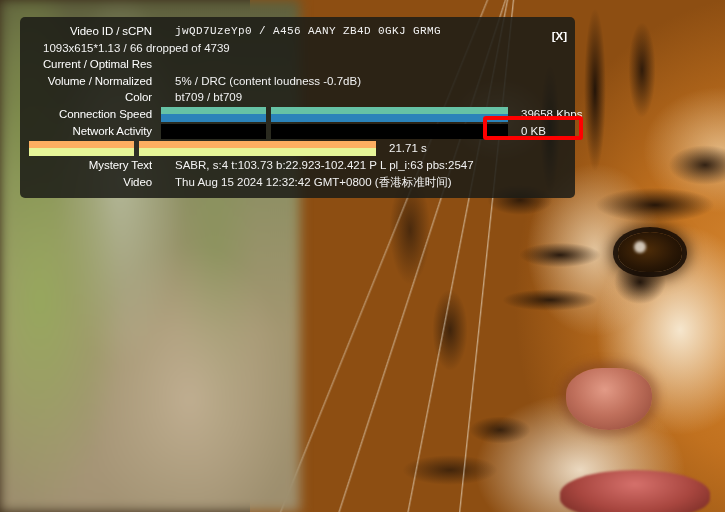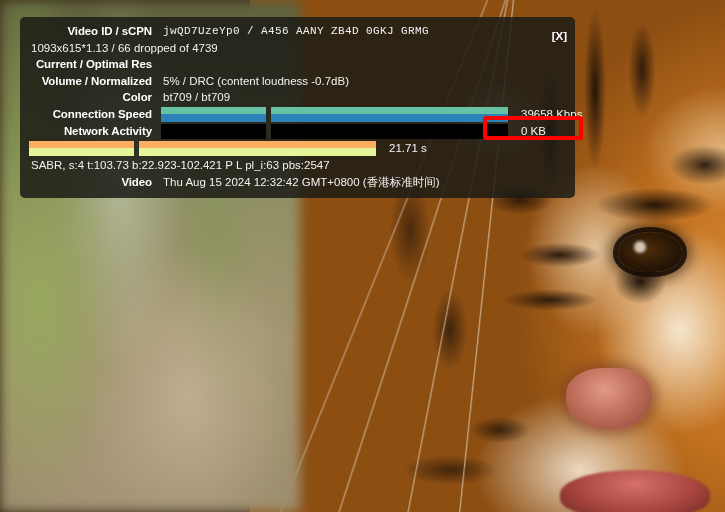--- a/index.html
+++ b/index.html
@@ -109,26 +109,26 @@
     border-radius:5px;
     padding:6px 0 8px 0;
     box-sizing:border-box;
     color:#f1f1f1;
     font-size:11.5px;
     line-height:16.6px;
   }
 
   .stat-row{display:flex;align-items:center;height:16.6px;}
   .stat-label{
-    width:132px;min-width:132px;text-align:right;font-weight:bold;
+    width:132px;min-width:132px;text-align:right;font-weight:normal;
     color:#ffffff;padding-right:0;letter-spacing:-.1px;
     white-space:nowrap;overflow:hidden;
   }
   .stat-value{
-    padding-left:11px;white-space:nowrap;color:#f2f2f2;font-weight:normal;
+    padding-left:23px;white-space:nowrap;color:#f2f2f2;font-weight:normal;
     flex:1;position:relative;
   }
   .mono{font-family:"Liberation Mono", monospace;font-size:11px;letter-spacing:.4px;}
 
   
   .graph-row{height:17px;}
   .graph-wrap{
     position:relative;margin-left:9px;width:347px;height:15px;flex:0 0 347px;
   }
   .graph-seg{position:absolute;top:0;height:15px;overflow:hidden;}
@@ -232,20 +232,21 @@
             <div class="half-top" style="background: rgb(253, 174, 97);"></div>
             <div class="half-bot" style="background: rgb(230, 245, 152);"></div>
           </div>
         </div>
         <div class="graph-readout">21.71 s</div>
       </div>
     </div>
 
   <div id="footer-rows">
       <div class="stat-row">
+        <div class="stat-label">Mystery Text</div>
         <div class="stat-value">SABR, s:4 t:103.73 b:22.923-102.421 P L pl_i:63 pbs:2547</div>
       </div>
       <div class="stat-row">
         <div class="stat-label">Video</div>
         <div class="stat-value">Thu Aug 15 2024 12:32:42 GMT+0800 (香港标准时间)</div>
       </div>
     </div>
 
 </div>
 

